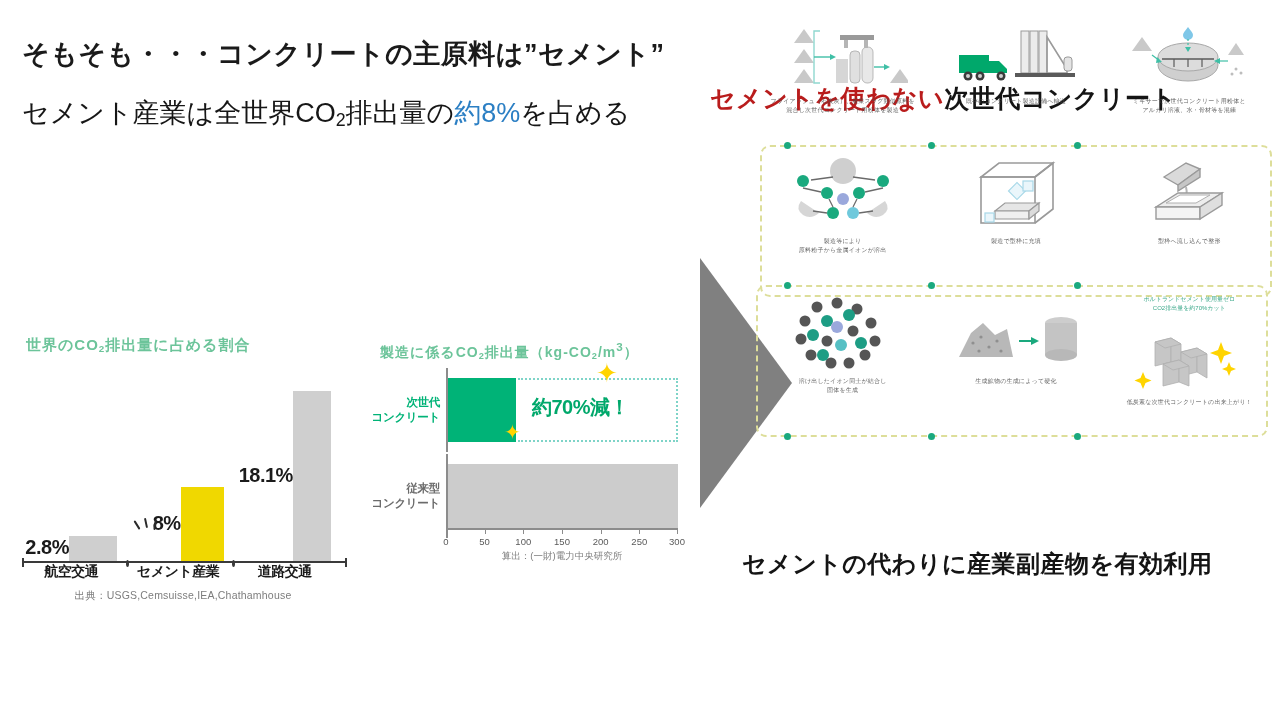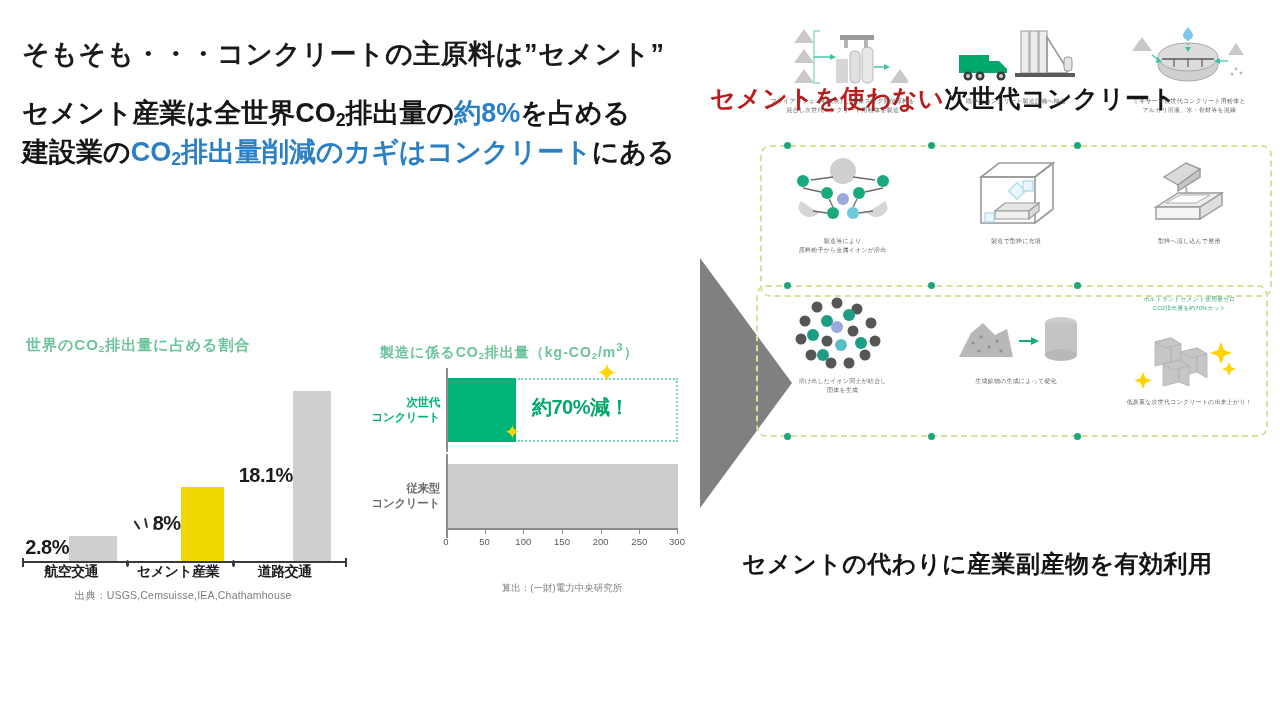--- a/index.html
+++ b/index.html
@@ -15,21 +15,21 @@
   .slide { position: absolute; inset: 0; background: #fff; border-radius: 17px; }
 
   
   .headline-wrap { position: absolute; left: 22px; top: 38px; width: 680px; }
   .headline-1 {
     font-size: 27px; font-weight: 700; letter-spacing: .5px;
     color: #1a1a1a; line-height: 1.25; white-space: nowrap;
   }
   .headline-2 {
     margin-top: 22px;
-    font-size: 27px; font-weight: 700; line-height: 1.45;
+    font-size: 27px; font-weight: 400; line-height: 1.45;
     color: #161616; white-space: nowrap;
   }
   .headline-3 {
     font-size: 27px; font-weight: 700; line-height: 1.45;
     color: #161616; white-space: nowrap;
   }
   .hl-blue { color: #2b7fc4; }
   .sub { font-size: .66em; vertical-align: -0.22em; }
 
   
@@ -117,21 +117,21 @@
   .xaxis {
     position: relative; margin-left: 78px; width: 232px; height: 2px; background: #8c8c8c; margin-top: 0px;
   }
   .xtick { position: absolute; top: 0; width: 1px; height: 6px; background: #8c8c8c; }
   .xnums {
     position: relative; margin-left: 78px; width: 232px; height: 14px;
     font-size: 9.5px; color: #5a5a5a; margin-top: 6px;
   }
   .xnums span { position: absolute; transform: translateX(-50%); }
   .source2 {
-    margin-top: 32px; margin-left: 78px; width: 232px; text-align: center;
+    margin-top: 0; margin-left: 78px; width: 232px; text-align: center;
     font-size: 9.5px; color: #7d7d7d;
   }
 
   
   .big-arrow {
     position: absolute; left: 700px; top: 258px;
     width: 0; height: 0;
     border-top: 125px solid transparent;
     border-bottom: 125px solid transparent;
     border-left: 92px solid #808080;
@@ -176,21 +176,20 @@
   }
 </style>
 </head>
 <body>
 
 <div class="slide">
 
   <div class="headline-wrap">
     <div class="headline-1">そもそも・・・コンクリートの主原料は”セメント”</div>
     <div class="headline-2"><span>セメント産業は全世界CO</span><span class="sub">2</span><span>排出量の</span><span class="hl-blue">約8%</span><span>を占める</span></div>
-    <div class="headline-3"><span>建設業の</span><span class="hl-blue">CO</span><span class="hl-blue sub">2</span><span class="hl-blue">排出量削減のカギはコンクリート</span><span>にある</span></div>
   </div>
 
   <div class="chart-a">
     <div class="chart-title"><span>世界のCO</span><span class="sub">2</span><span>排出量に占める割合</span></div>
 
     <div class="vbars">
       <div class="vbar-col">
         <div class="vbar-val">2.8%</div>
         <div class="vbar" style="height:27px;background:#cfcfcf"></div>
       </div>

